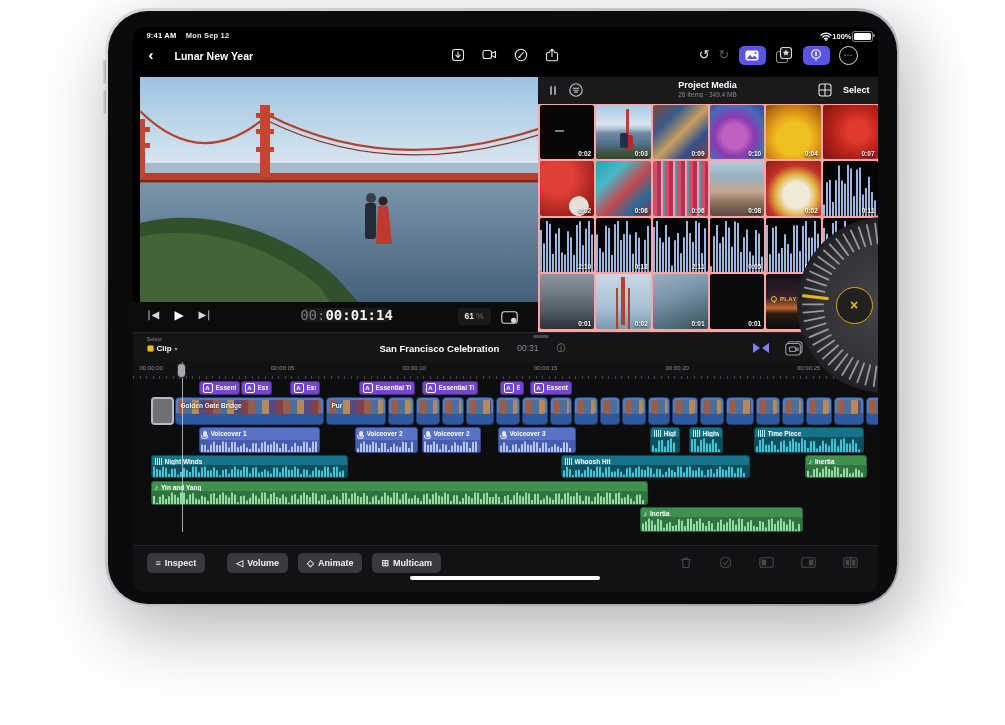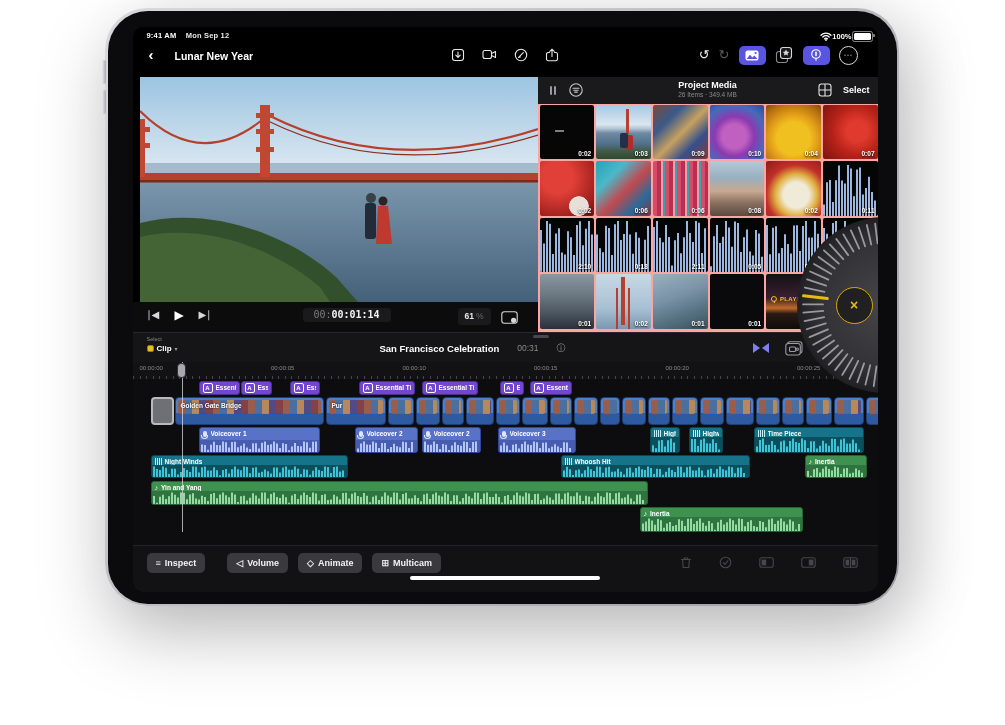--- a/index.html
+++ b/index.html
@@ -33,21 +33,21 @@
   .pillbtn{width:27px;height:19px;border-radius:5px;background:#5a55e0;display:flex;align-items:center;justify-content:center;}
   .squarebtn{width:19px;height:19px;display:flex;align-items:center;justify-content:center;}
   .morebtn{width:17px;height:17px;border:1.2px solid #d8d8da;border-radius:50%;display:flex;align-items:center;justify-content:center;font-size:9px;color:#d8d8da;line-height:8px;}
   
   .preview{left:7px;top:50px;width:398px;height:225px;background:#000;}
   .preview svg{display:block;}
   
   .transport{left:0;top:275px;width:405px;height:30px;background:#0c0c0d;}
   .tp-ctrl{position:absolute;top:7px;font-size:10px;color:#d8d8da;}
   .tc-box{position:absolute;left:170px;top:6px;width:88px;height:14px;background:#1a1a1c;border-radius:3.5px;
-    display:flex;align-items:center;justify-content:center;font-family:"DejaVu Sans Mono",monospace;font-size:10px;}
+    display:flex;align-items:center;justify-content:center;font-family:"DejaVu Sans Mono",monospace;font-size:14px;}
   .tc-box .d1{color:#7c7c80;}.tc-box .d2{color:#f2f2f2;font-weight:700;}
   .zoom-box{position:absolute;left:325px;top:6px;width:33px;height:17px;background:#1a1a1c;border-radius:3.5px;
     display:flex;align-items:center;justify-content:center;gap:2px;font-size:8.5px;}
   .zoom-box .v{color:#e8e8ea;font-weight:700;}.zoom-box .u{color:#6a6a6e;}
   
   .browser{left:405px;top:50px;width:340px;height:255px;background:#fca5a5;}
   .br-head{position:absolute;left:0;top:0;width:340px;height:27px;background:#1a1a1c;}
   .pauseico{position:absolute;left:12px;top:9px;display:flex;gap:2.5px;}
   .pauseico i{width:2px;height:9px;background:#9a9a9e;border-radius:1px;}
   .br-title{position:absolute;left:170px;top:3px;transform:translateX(-50%);text-align:center;white-space:nowrap;}

